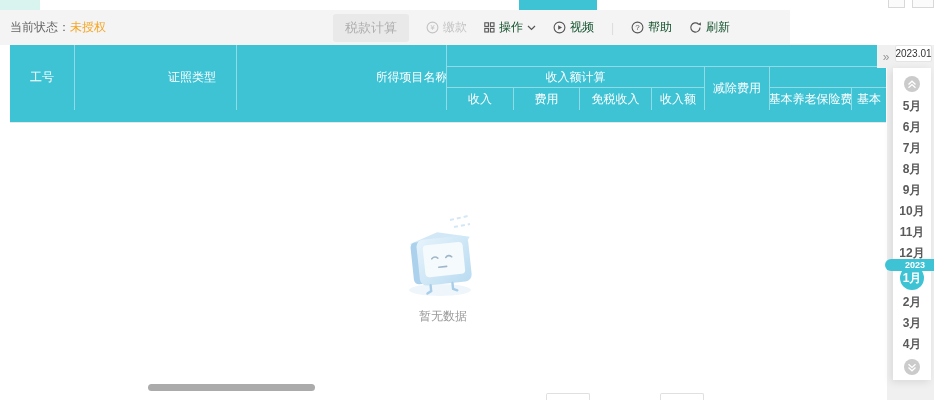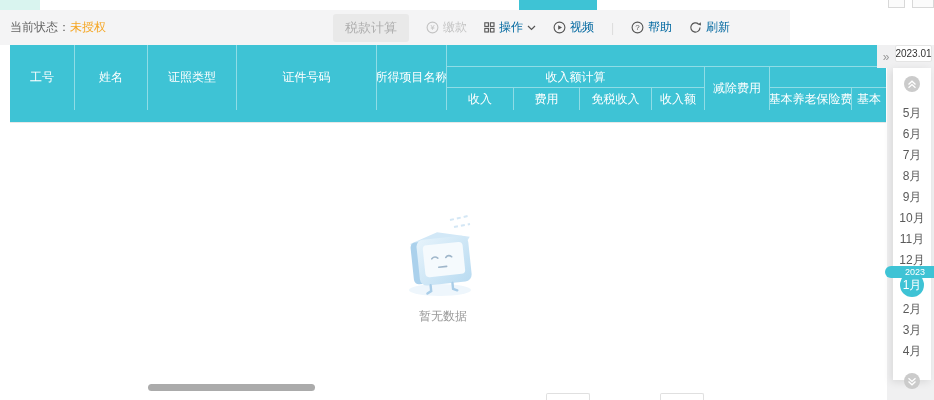--- a/index.html
+++ b/index.html
@@ -23,21 +23,21 @@
     display:flex;align-items:center;justify-content:space-between;box-sizing:border-box;
     padding:0 60px 0 10px;font-size:12px;color:#666;
   }
   .status{white-space:nowrap;}
   .status .val{color:#f5a623;}
   .tb-right{display:flex;align-items:center;gap:17px;}
   .btn-disabled{
     background:#e9e9e9;color:#adadad;border:none;border-radius:3px;
     font-size:13px;padding:5px 12px;cursor:not-allowed;font-family:inherit;
   }
-  .tb-item{display:flex;align-items:center;gap:4px;color:#0369a1;cursor:pointer;background:none;border:none;font-size:12px;font-family:inherit;padding:0;}
+  .tb-item{display:flex;align-items:center;gap:4px;color:#14532d;cursor:pointer;background:none;border:none;font-size:12px;font-family:inherit;padding:0;}
   .tb-item.disabled{color:#c3c3c3;cursor:not-allowed;}
   .tb-divider{color:#dcdcdc;}
   .icon{display:inline-flex;align-items:center;justify-content:center;}
 
   
   .content{position:absolute;left:0;top:45px;width:934px;height:355px;background:#ffffff;}
 
   
   .thead{
     position:absolute;left:10px;top:0;width:876px;height:77px;
@@ -95,21 +95,21 @@
     font-size:10px;color:#333;cursor:pointer;font-family:inherit;
   }
   .month-panel{
     position:absolute;left:893px;top:68px;width:38px;height:312px;background:#fff;
     box-shadow:-2px 2px 8px rgba(0,0,0,.10);
     display:flex;flex-direction:column;align-items:center;box-sizing:border-box;padding:8px 0 6px;
   }
   .scroll-btn{width:16px;height:16px;border-radius:50%;background:#cbcbcb;border:none;display:flex;align-items:center;justify-content:center;cursor:pointer;padding:0;flex:0 0 auto;}
   .scroll-btn.up{margin-bottom:3px;}
   .scroll-btn.down{margin-top:3px;}
-  .month-list{list-style:none;margin:8px;padding:0;display:flex;flex-direction:column;align-items:center;flex:1 1 auto;}
+  .month-list{list-style:none;margin:1px;padding:0;display:flex;flex-direction:column;align-items:center;flex:1 1 auto;font-weight:bold;}
   .month-list li{
     height:21px;line-height:21px;font-size:12px;color:#5a5a5a;cursor:pointer;text-align:center;width:38px;
   }
   .month-list li.selected{
     width:24px;height:24px;line-height:24px;border-radius:50%;background:#3ec3d5;color:#fff;
     margin:2px auto;position:relative;
   }
   .year-badge{
     position:absolute;left:-15px;top:-7px;background:#3ec3d5;color:#fff;
     font-size:9px;line-height:12px;padding:0 20px;border-radius:7px;white-space:nowrap;z-index:3;
@@ -186,23 +186,21 @@
       </span>
       <span>刷新</span>
     </button>
   </div>
 </div>
 
 <div class="content">
 
   <div class="thead">
     <div class="cell f1">工号</div>
-    <div class="cell f2">姓名</div>
     <div class="cell f3">证照类型</div>
-    <div class="cell f4">证件号码</div>
     <div class="cell f5">所得项目名称</div>
     <div class="cell topband"></div>
     <div class="cell g-income">收入额计算</div>
     <div class="cell g-deduct">减除费用</div>
     <div class="cell g-right"></div>
     <div class="cell s1">收入</div>
     <div class="cell s2">费用</div>
     <div class="cell s3">免税收入</div>
     <div class="cell s4">收入额</div>
     <div class="cell s5">基本养老保险费</div>

